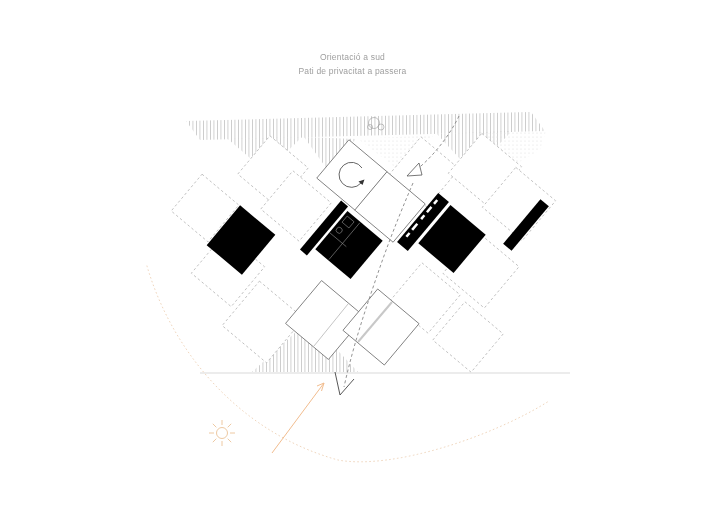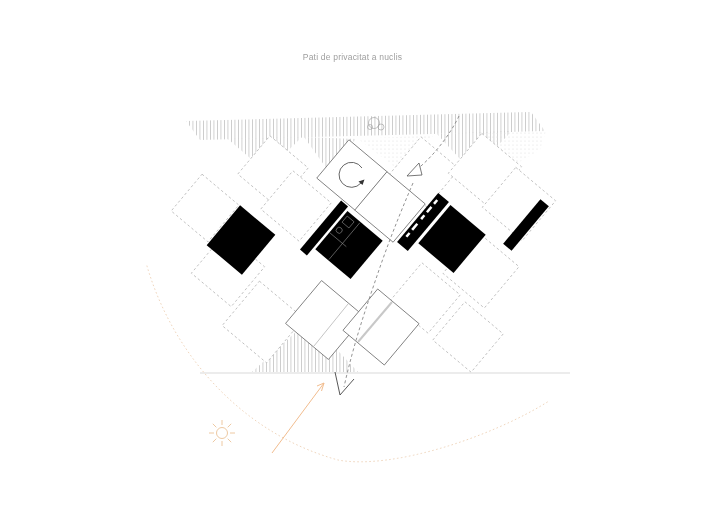--- a/index.html
+++ b/index.html
@@ -9,21 +9,22 @@
     position:absolute;left:0;top:51px;width:705px;
     text-align:center;color:#9e9e9e;font-size:8.5px;line-height:13.5px;
     letter-spacing:.2px;
   }
   .diagram{position:absolute;left:0;top:0;}
 </style>
 </head>
 <body>
 
 <div class="captions">
-  <div>Pati de privacitat a nuclis</div>
+  <div>Orientació a sud</div>
+  <div>Pati de privacitat a passera</div>
 </div>
 
 <svg class="diagram" width="715" height="506" viewBox="0 0 715 506" xmlns="http://www.w3.org/2000/svg">
   <defs>
     <pattern id="hatchV" patternUnits="userSpaceOnUse" width="3.5" height="8">
       <rect x="0" y="0" width="0.8" height="8" fill="#c4c4c4"></rect>
     </pattern>
     <pattern id="dots" patternUnits="userSpaceOnUse" width="4" height="4">
       <circle cx="1" cy="1" r="0.6" fill="#dedede"></circle>
     </pattern>

